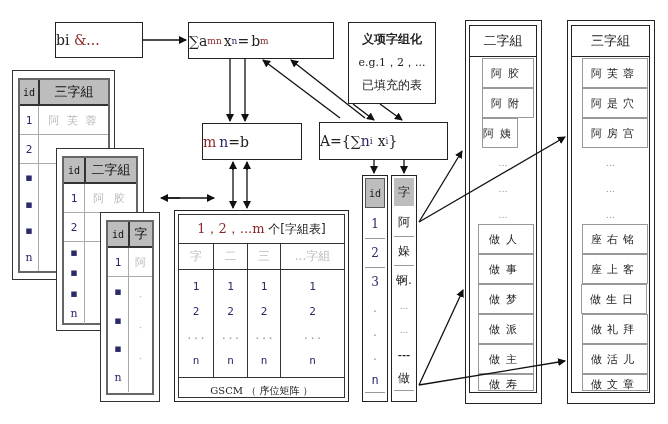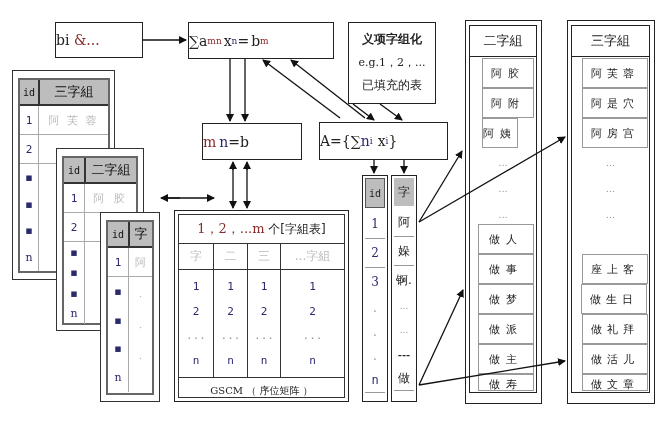--- a/index.html
+++ b/index.html
@@ -246,20 +246,21 @@
 
 <div class="list-outer" style="left:567px;top:20px;width:88px;height:384px;">
   <div class="list-inner" style="left:3px;top:4px;width:79px;height:368px;">
     <div class="list-title">三字組</div>
     <div class="item" style="left:10px;top:32px;width:66px;height:30px;letter-spacing:5px">阿芙蓉</div>
     <div class="item" style="left:10px;top:92px;width:66px;height:30px;letter-spacing:5px">阿房宫</div>
     <div class="item" style="left:10px;top:62px;width:66px;height:30px;letter-spacing:5px">阿是穴</div>
     <div class="ell" style="top:131px">...</div>
     <div class="ell" style="top:157px">...</div>
     <div class="ell" style="top:183px">...</div>
+    <div class="item" style="left:10px;top:198px;width:66px;height:30px;letter-spacing:5px">座右铭</div>
     <div class="item" style="left:10px;top:228px;width:66px;height:30px;letter-spacing:5px">座上客</div>
     <div class="item" style="left:9px;top:258px;width:66px;height:30px;letter-spacing:5px">做生日</div>
     <div class="item" style="left:10px;top:288px;width:66px;height:30px;letter-spacing:5px">做礼拜</div>
     <div class="item" style="left:10px;top:318px;width:66px;height:30px;letter-spacing:5px">做活儿</div>
     <div class="item" style="left:10px;top:348px;width:66px;height:17px;overflow:hidden;align-items:flex-start;padding-top:2px;letter-spacing:5px">做文章</div>
   </div>
 </div>
 
 <svg class="arrows" viewBox="0 0 668 424">
   <defs>

